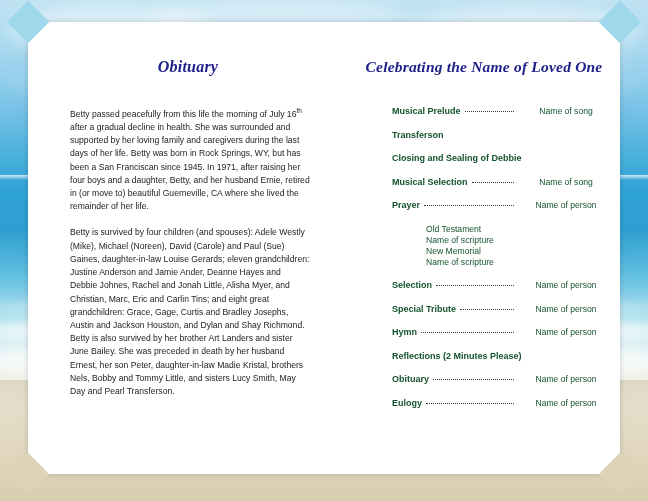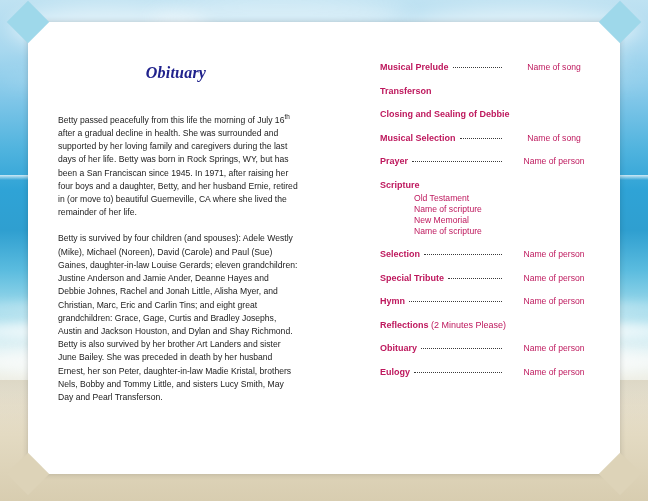--- a/index.html
+++ b/index.html
@@ -106,22 +106,23 @@
   .cut > i {
     display: block;
     width: 30px; height: 30px;
     transform: rotate(45deg);
     
     background: #8ecfe6;
   }
 
   .col {
     position: absolute;
-    top: 10px;
+    top: 4px;
     bottom: 0;
+    padding-left: 12px;
   }
   .col-left  { left: 0;    width: 296px; }
   .col-right { left: 296px; width: 296px; }
 
   .heading {
     text-align: center;
     color: #20228c;
     font-family: "Liberation Serif", serif;
     font-style: italic;
     font-weight: bold;
@@ -137,35 +138,35 @@
     font-size: 8.6px;
     line-height: 13.2px;
     text-align: left;
   }
   .obit-body p { margin: 0 0 13px 0; }
   .obit-body sup { font-size: 6.4px; vertical-align: super; }
 
   
   .program {
     margin: 30px 18px 0 56px;
-    color: #be185d;
+    color: #14532d;
   }
   .prow {
     display: flex;
     align-items: baseline;
     margin-bottom: 13.5px;
     font-size: 9px;
   }
   .prow .pl {
     font-weight: bold;
     white-space: nowrap;
     font-size: 9px;
   }
   .prow .pl .note {
-    font-weight: normal;
+    font-weight: bold;
   }
   .prow .dots {
     flex: 1 1 auto;
     margin: 0 4px;
     border-bottom: 1px dotted #3a3a3a;
     transform: translateY(-2px);
     min-width: 8px;
   }
   .prow .pv {
     white-space: nowrap;
@@ -235,20 +236,21 @@
       <div class="heading heading-left">Obituary</div>
       <div class="obit-body">
         <p>
           <span>Betty passed peacefully from this life the morning of July 16<sup>th</sup> after a gradual decline in health.  She was surrounded and supported by her loving family and caregivers during the last days of her life.  Betty was born in Rock Springs, WY, but has been a San Franciscan since 1945.  In 1971, after raising her four boys and a daughter, Betty, and her husband Ernie, retired in (or move to) beautiful Guerneville, CA where she lived the remainder of her life.</span>
         </p>
         <p>Betty is survived by four children (and spouses): Adele Westly (Mike), Michael (Noreen), David (Carole) and Paul (Sue) Gaines, daughter-in-law Louise Gerards;  eleven grandchildren: Justine Anderson and Jamie Ander, Deanne Hayes and Debbie Johnes, Rachel and Jonah Little, Alisha Myer, and Christian, Marc, Eric and Carlin Tins;  and eight great grandchildren: Grace, Gage, Curtis and Bradley Josephs, Austin and Jackson Houston, and Dylan and Shay Richmond.  Betty is also survived by her brother Art Landers and sister June Bailey.  She was preceded in death by her husband Ernest, her son Peter, daughter-in-law Madie Kristal, brothers Nels, Bobby and Tommy Little, and sisters Lucy Smith, May Day and Pearl Transferson.</p>
       </div>
     </div>
 
     <div class="col col-right">
+      <div class="heading heading-right">Celebrating the Name of Loved One</div>
 
       <div class="program">
 
         <div class="prow">
           <span class="pl">Musical Prelude</span>
           <span class="dots"></span>
           <span class="pv">Name of song</span>
         </div>
 
         <div class="prow no-dots no-value">
@@ -270,21 +272,20 @@
           <span class="pv">Name of song</span>
         </div>
 
         <div class="prow">
           <span class="pl">Prayer</span>
           <span class="dots"></span>
           <span class="pv">Name of person</span>
         </div>
 
         <div class="sub-block">
-          <div class="sub-title">Scripture</div>
           <div class="sub-row">
             <span class="sl">Old Testament</span>
             <span class="dots"></span>
             <span class="sv">Name of scripture</span>
           </div>
           <div class="sub-row">
             <span class="sl">New Memorial</span>
             <span class="dots"></span>
             <span class="sv">Name of scripture</span>
           </div>

